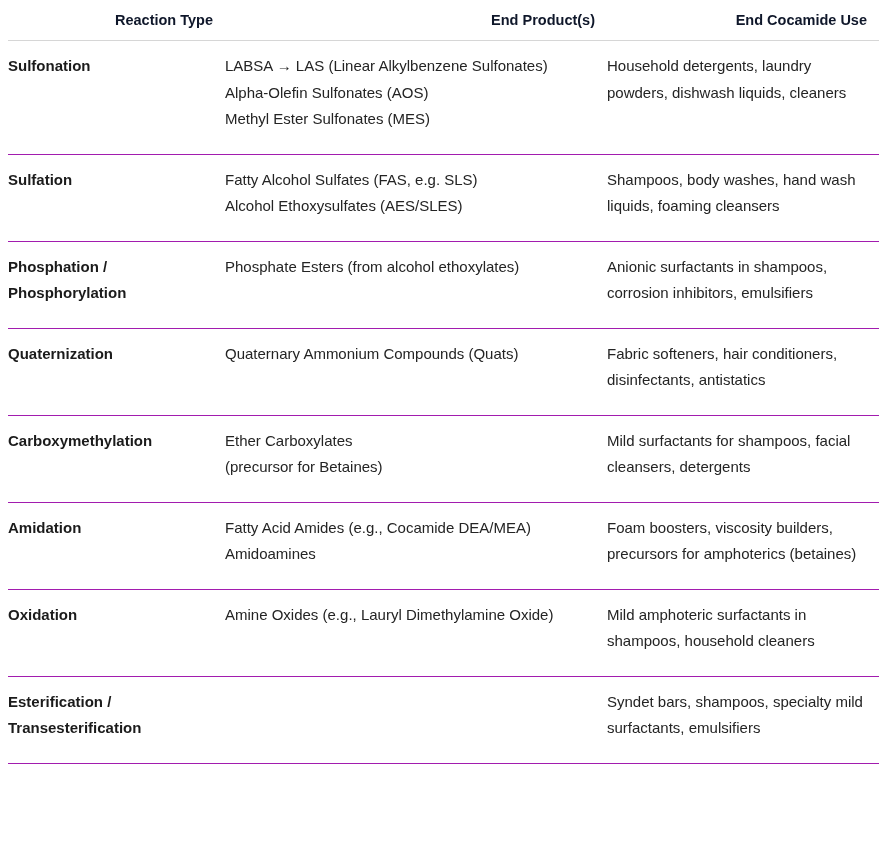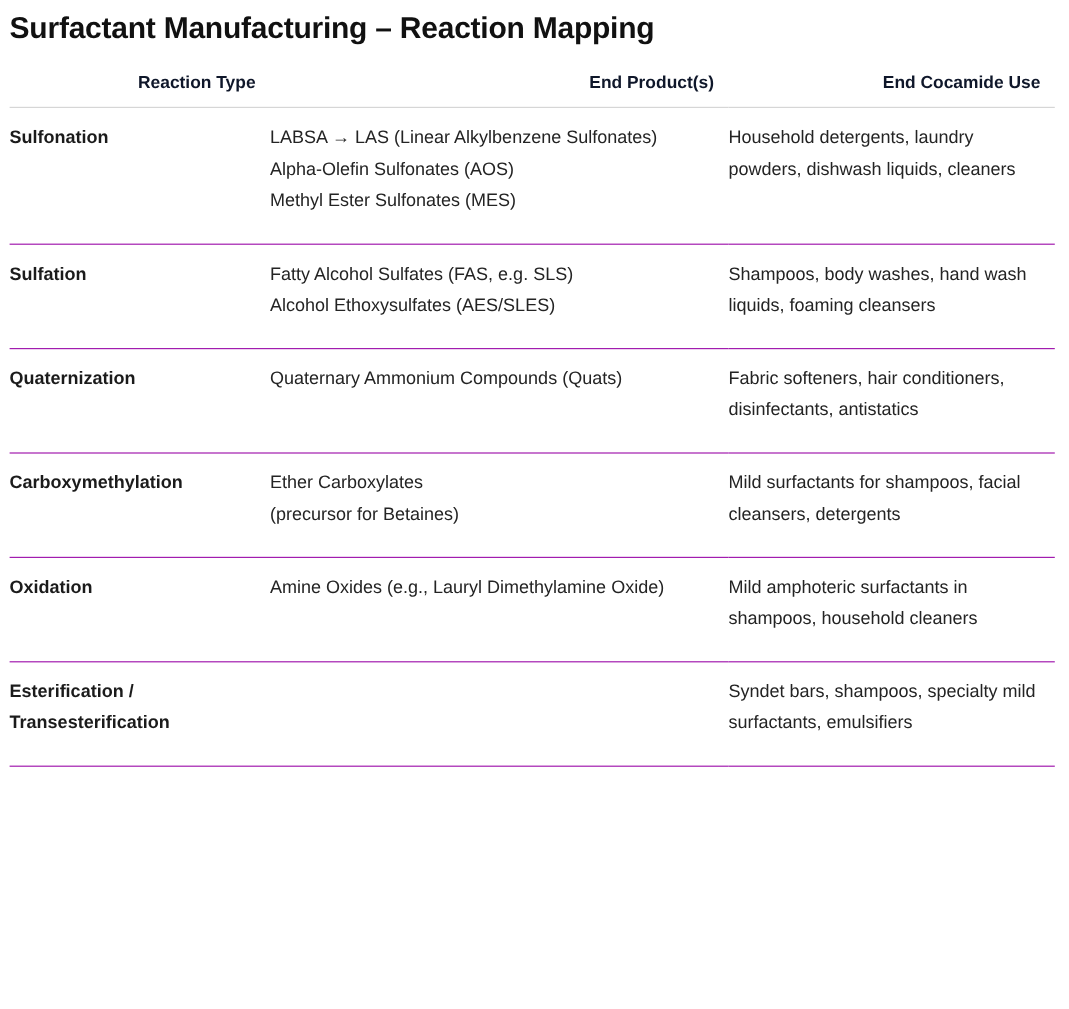--- a/index.html
+++ b/index.html
@@ -51,21 +51,20 @@
     font-weight: 700;
     color: #1b1b1b;
     padding-right: 24px;
   }
   .product-line { display: block; }
 </style>
 </head>
 <body>
 
 <div class="page">
-  <h1 class="page-title">Surfactant Manufacturing – Reaction Mapping</h1>
 
   <table class="mapping">
     <colgroup>
       <col class="c1">
       <col class="c2">
       <col class="c3">
     </colgroup>
     <thead>
       <tr>
         <th>Reaction Type</th>
@@ -85,33 +84,48 @@
         </tr>
         <tr>
           <td class="reaction-type">Sulfation</td>
           <td>
             <span class="product-line">Fatty Alcohol Sulfates (FAS, e.g. SLS)</span>
             <span class="product-line">Alcohol Ethoxysulfates (AES/SLES)</span>
           </td>
           <td>Shampoos, body washes, hand wash liquids, foaming cleansers</td>
         </tr>
         <tr>
+          <td class="reaction-type">Phosphation / Phosphorylation</td>
+          <td>
+            <span class="product-line">Phosphate Esters (from alcohol ethoxylates)</span>
+          </td>
+          <td>Anionic surfactants in shampoos, corrosion inhibitors, emulsifiers</td>
+        </tr>
+        <tr>
           <td class="reaction-type">Quaternization</td>
           <td>
             <span class="product-line">Quaternary Ammonium Compounds (Quats)</span>
           </td>
           <td>Fabric softeners, hair conditioners, disinfectants, antistatics</td>
         </tr>
         <tr>
           <td class="reaction-type">Carboxymethylation</td>
           <td>
             <span class="product-line">Ether Carboxylates</span>
             <span class="product-line">(precursor for Betaines)</span>
           </td>
           <td>Mild surfactants for shampoos, facial cleansers, detergents</td>
+        </tr>
+        <tr>
+          <td class="reaction-type">Amidation</td>
+          <td>
+            <span class="product-line">Fatty Acid Amides (e.g., Cocamide DEA/MEA)</span>
+            <span class="product-line">Amidoamines</span>
+          </td>
+          <td>Foam boosters, viscosity builders, precursors for amphoterics (betaines)</td>
         </tr>
         <tr>
           <td class="reaction-type">Oxidation</td>
           <td>
             <span class="product-line">Amine Oxides (e.g., Lauryl Dimethylamine Oxide)</span>
           </td>
           <td>Mild amphoteric surfactants in shampoos, household cleaners</td>
         </tr>
         <tr>
           <td class="reaction-type">Esterification / Transesterification</td>

